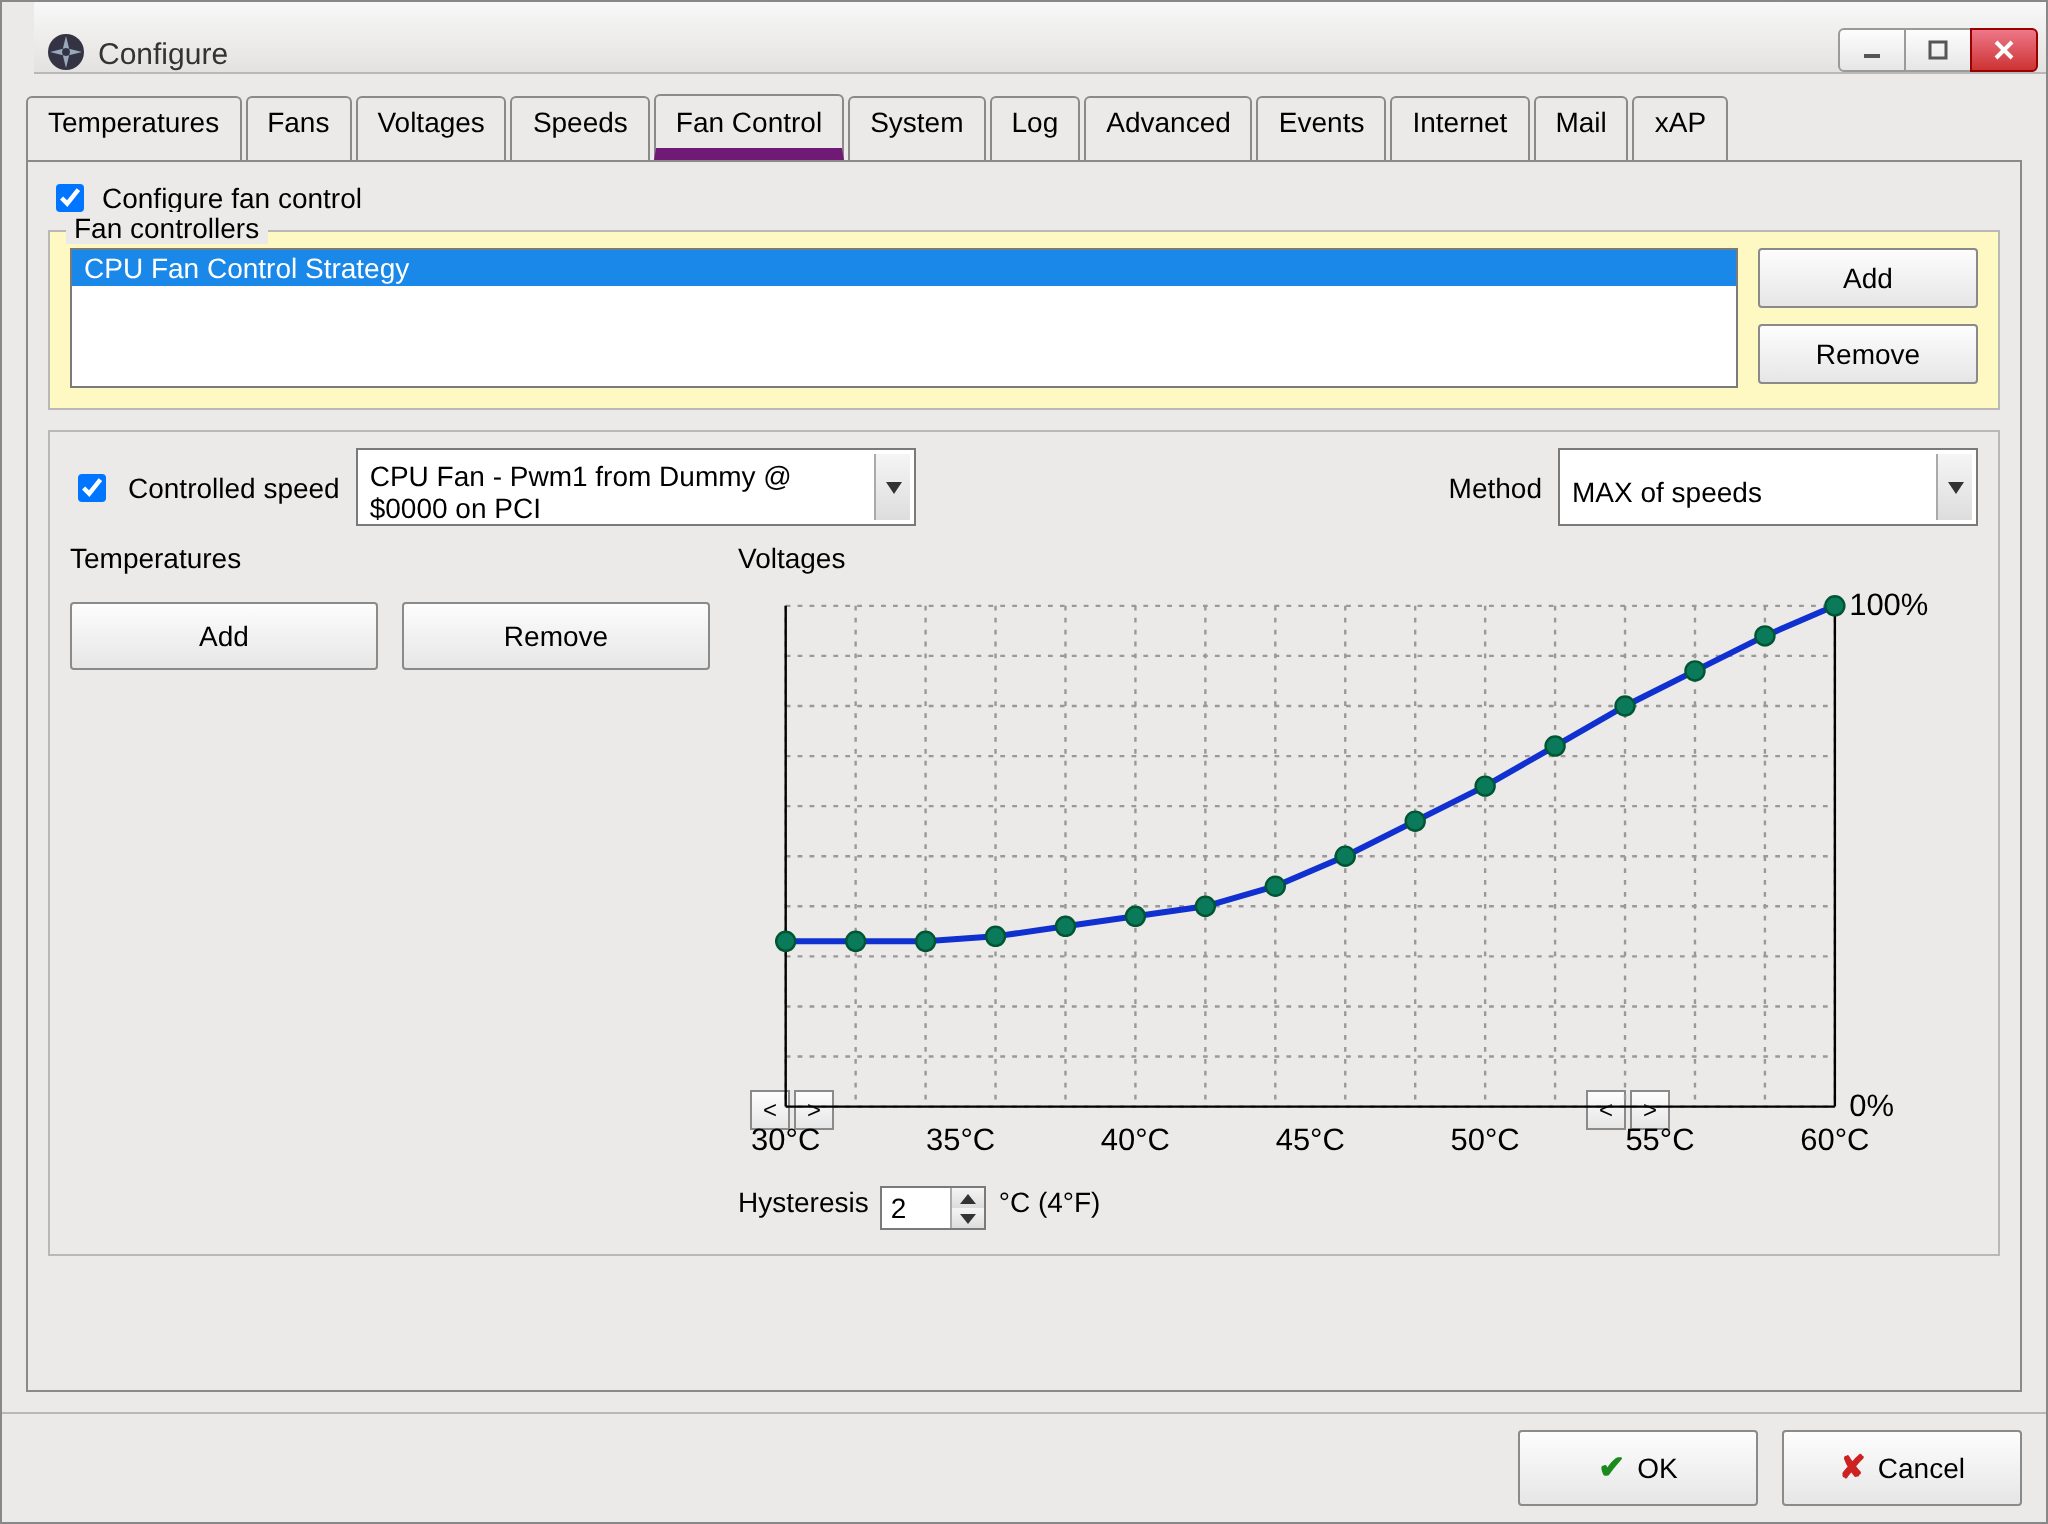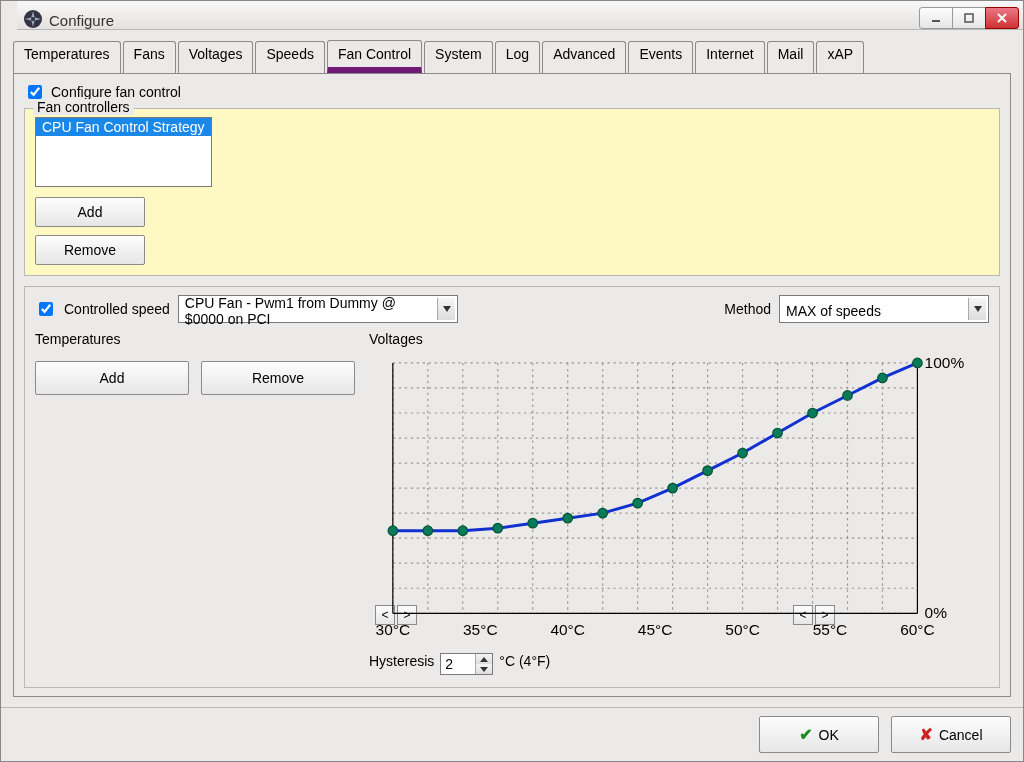--- a/index.html
+++ b/index.html
@@ -104,21 +104,21 @@
     background: #fef9c3;
   }
   .groupbox > .legend {
     position: absolute;
     top: -10px; left: 8px;
     background: #eceae8;
     padding: 0 4px;
     font-size: 14px;
   }
   .fan-controllers-area {
-    display: flex; gap: 10px; align-items: flex-start; flex-direction: column;
+    display: flex; gap: 10px; align-items: flex-start;
   }
   .listbox {
     flex: 1;
     background: #fff;
     border: 1px solid #7a7a7a;
     min-height: 70px;
     overflow: hidden;
   }
   .list-item {
     padding: 1px 6px;
@@ -147,21 +147,21 @@
     padding: 8px 10px 12px 10px;
     background: #eceae8;
     position: relative;
     flex: 1;
     display: flex; flex-direction: column;
   }
   .lower-row1 { display: flex; align-items: center; gap: 8px; margin-bottom: 8px; font-size:14px;}
   .select {
     border: 1px solid #7a7a7a;
     background: #fff;
-    height: 28px;
+    height: 39px;
     padding: 4px 22px 0 6px;
     position: relative;
     display: inline-flex;
     align-items: center;
     font-size: 14px;
   }
   .select .arrow {
     position: absolute; right: 2px; top: 2px; bottom: 2px; width: 18px;
     border-left: 1px solid #aaa;
     background: linear-gradient(to bottom, #f5f5f5, #ddd);

